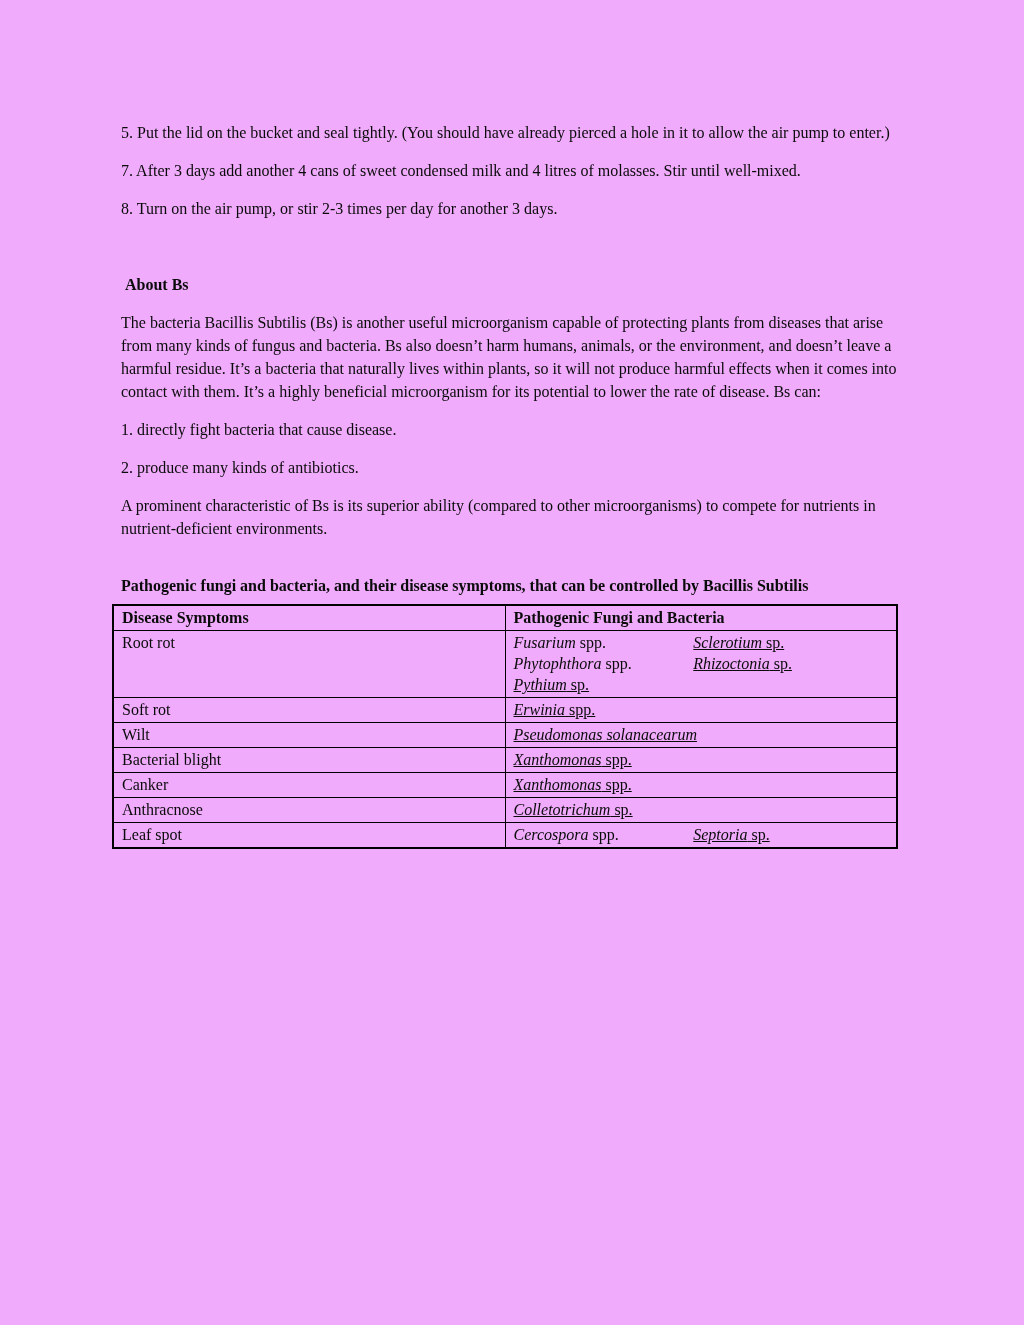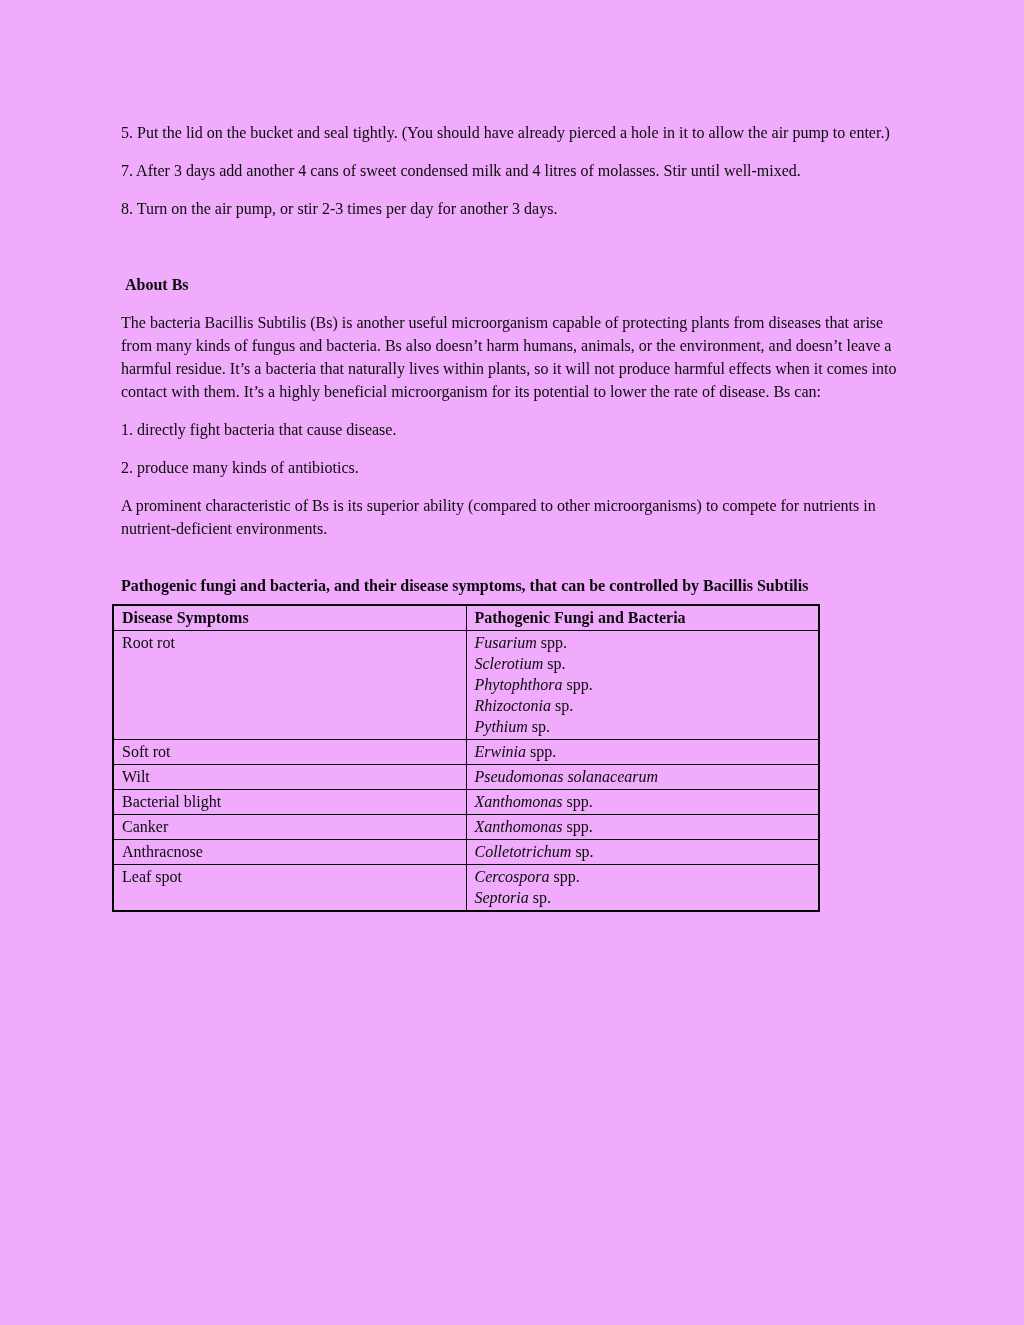--- a/index.html
+++ b/index.html
@@ -33,21 +33,21 @@
     font-weight: bold;
     margin: 0 0 15px 4px;
   }
   .table-caption {
     font-weight: bold;
     margin: 4px 0 7px 0;
   }
   table.pathogen-table {
     border-collapse: collapse;
     margin-left: -9px;
-    width: 708px;
+    width: 786px;
     table-layout: fixed;
   }
   table.pathogen-table th,
   table.pathogen-table td {
     border: 1.5px solid #000000;
     padding: 1px 8px 2px 8px;
     vertical-align: top;
     text-align: left;
     line-height: 21px;
     font-size: 16px;
@@ -55,28 +55,29 @@
   table.pathogen-table {
     border: 2px solid #000000;
   }
   table.pathogen-table th {
     font-weight: bold;
   }
   col.sym-col { width: 50%; }
   col.path-col { width: 50%; }
   .pathogen-line {
     display: flex;
-    flex-direction: column;
+    flex-direction: row;
   }
   .pathogen-item {
     flex: 0 0 48%;
     white-space: nowrap;
   }
   .pathogen-item:last-child {
     flex: 1 1 auto;
+    text-decoration: underline;
   }
   .pathogen-item i {
     font-style: italic;
   }
 </style>
 </head>
 <body>
 
 <div class="page">
   <div class="content">

